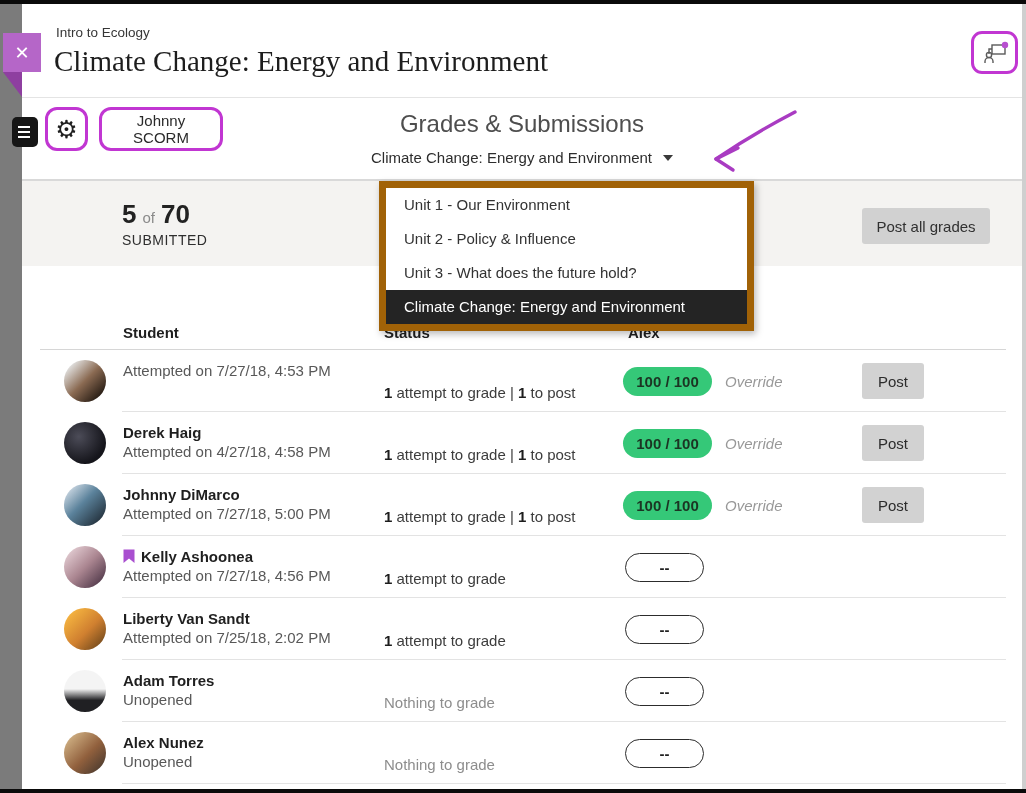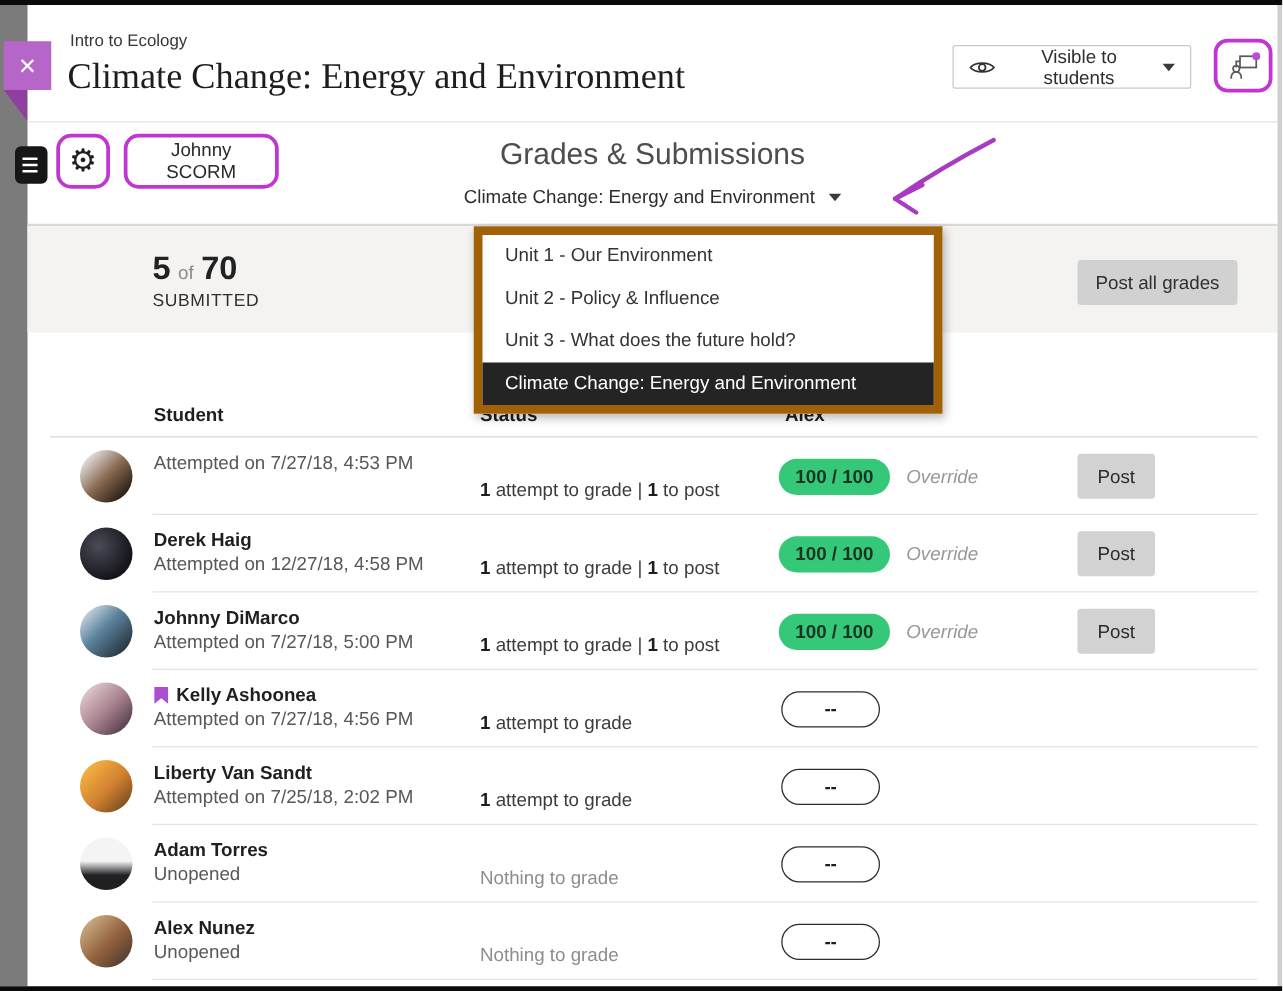--- a/index.html
+++ b/index.html
@@ -100,28 +100,20 @@
     <span>✕</span>
   </button>
   <div class="abs close-fold"></div>
   <button class="abs menu-btn">
     <span class="menu-bars"></span>
   </button>
 
   <div class="abs course-label">Intro to Ecology</div>
   <div class="abs page-title">Climate Change: Energy and Environment</div>
 
-  <button class="abs visibility-btn">
-    <svg width="23" height="14" viewBox="0 0 24 14">
-      <path d="M1.5 7 C5.5 1.8 18.5 1.8 22.5 7 C18.5 12.2 5.5 12.2 1.5 7 Z" fill="none" stroke="#333" stroke-width="1.6"></path>
-      <circle cx="12" cy="7" r="3" fill="none" stroke="#333" stroke-width="1.6"></circle>
-    </svg>
-    <span>Visible to students</span>
-    <span class="caret"></span>
-  </button>
 
   <button class="abs profile-btn">
     <svg width="28" height="26" viewBox="0 0 28 26">
       <rect x="11" y="5" width="13" height="9" fill="none" stroke="#5a5a5a" stroke-width="1.4"></rect>
       <circle cx="24" cy="5" r="3.2" fill="#b84fd0"></circle>
       <path d="M8 14 V9 H11" fill="none" stroke="#5a5a5a" stroke-width="1.4"></path>
       <circle cx="8" cy="15" r="2.6" fill="none" stroke="#5a5a5a" stroke-width="1.4"></circle>
       <path d="M4 23 v-1.5 a4 4 0 0 1 8 0 V23" fill="none" stroke="#5a5a5a" stroke-width="1.4"></path>
     </svg>
   </button>
@@ -175,21 +167,21 @@
       <button class="pill pill-green">100 / 100</button>
       <div class="override">Override</div>
       <button class="post-btn">Post</button>
       <div class="row-divider"></div>
     </div>
 
     <div class="row">
       <div class="avatar" style="background:radial-gradient(circle at 35% 35%,#4c4c58 0%,#15151b 70%)"></div>
       <div class="student-cell">
         <div class="student-name">Derek Haig</div>
-        <div class="student-sub">Attempted on 12/27/18, 4:58 PM</div>
+        <div class="student-sub">Attempted on 4/27/18, 4:58 PM</div>
       </div>
       <div class="status-cell">
           <span><b>1</b><span> attempt to grade | </span><b>1</b><span> to post</span></span>
         </div>
       <button class="pill pill-green">100 / 100</button>
       <div class="override">Override</div>
       <button class="post-btn">Post</button>
       <div class="row-divider"></div>
     </div>
 

